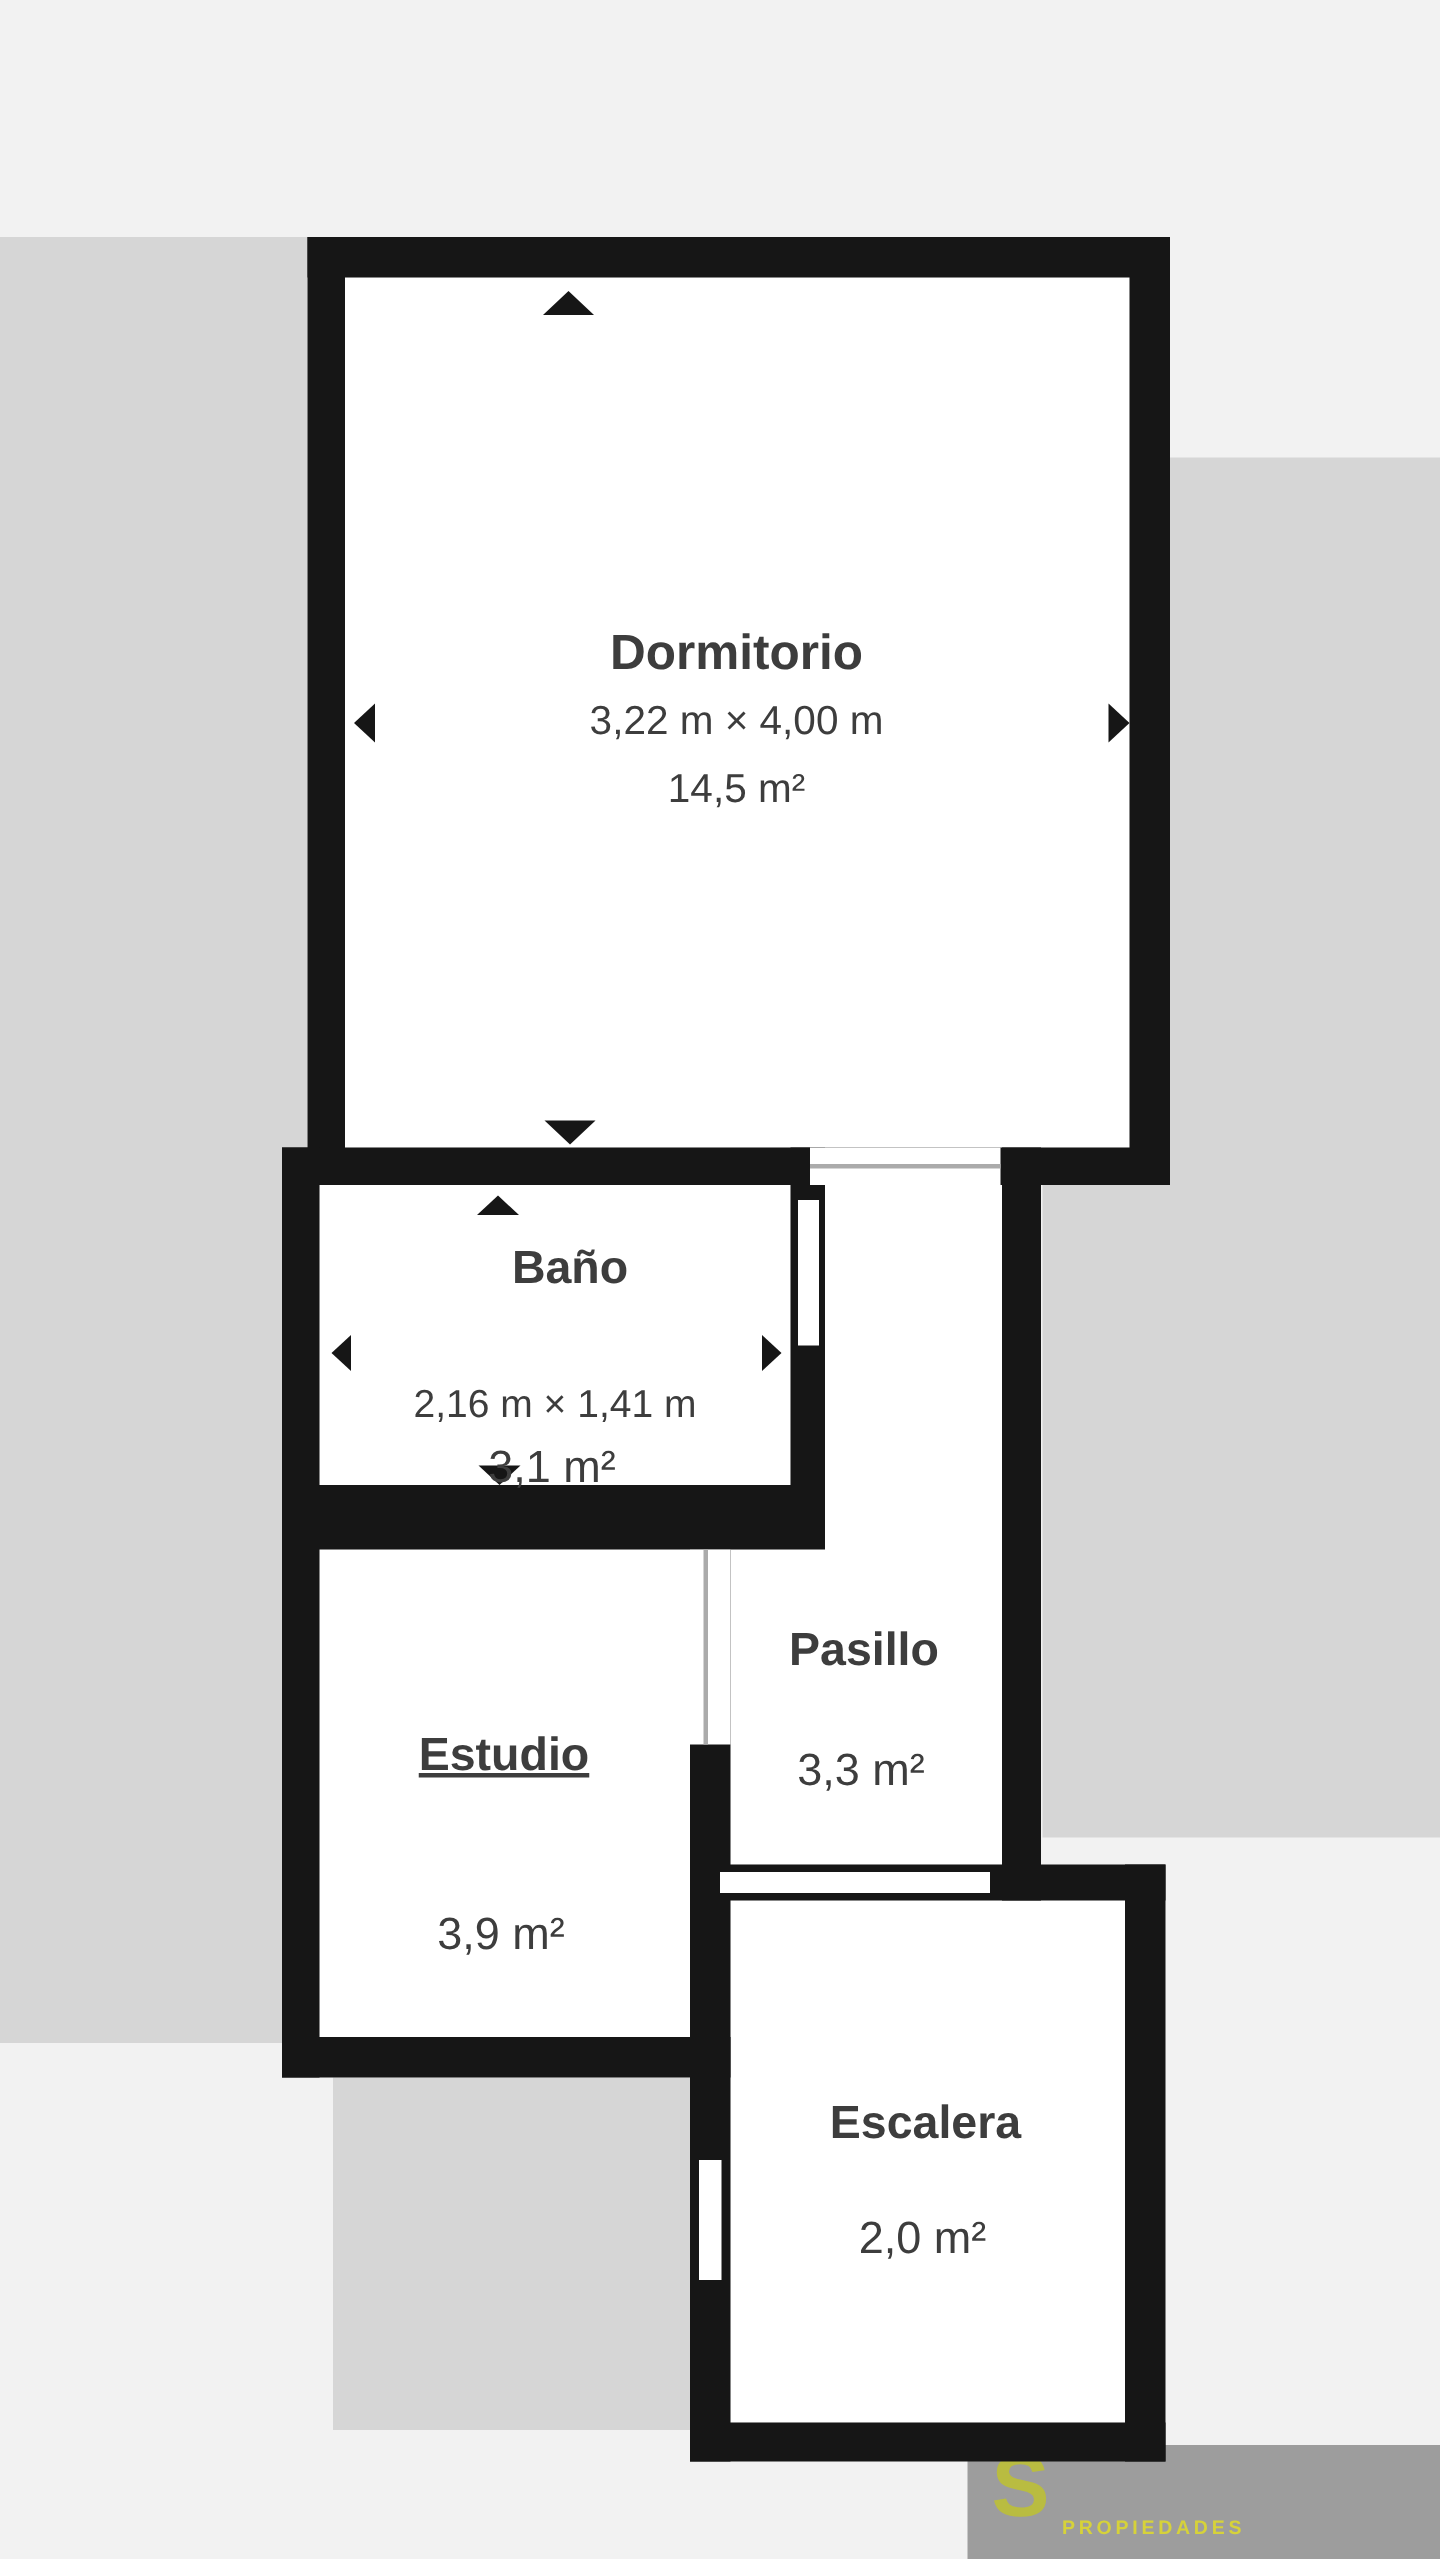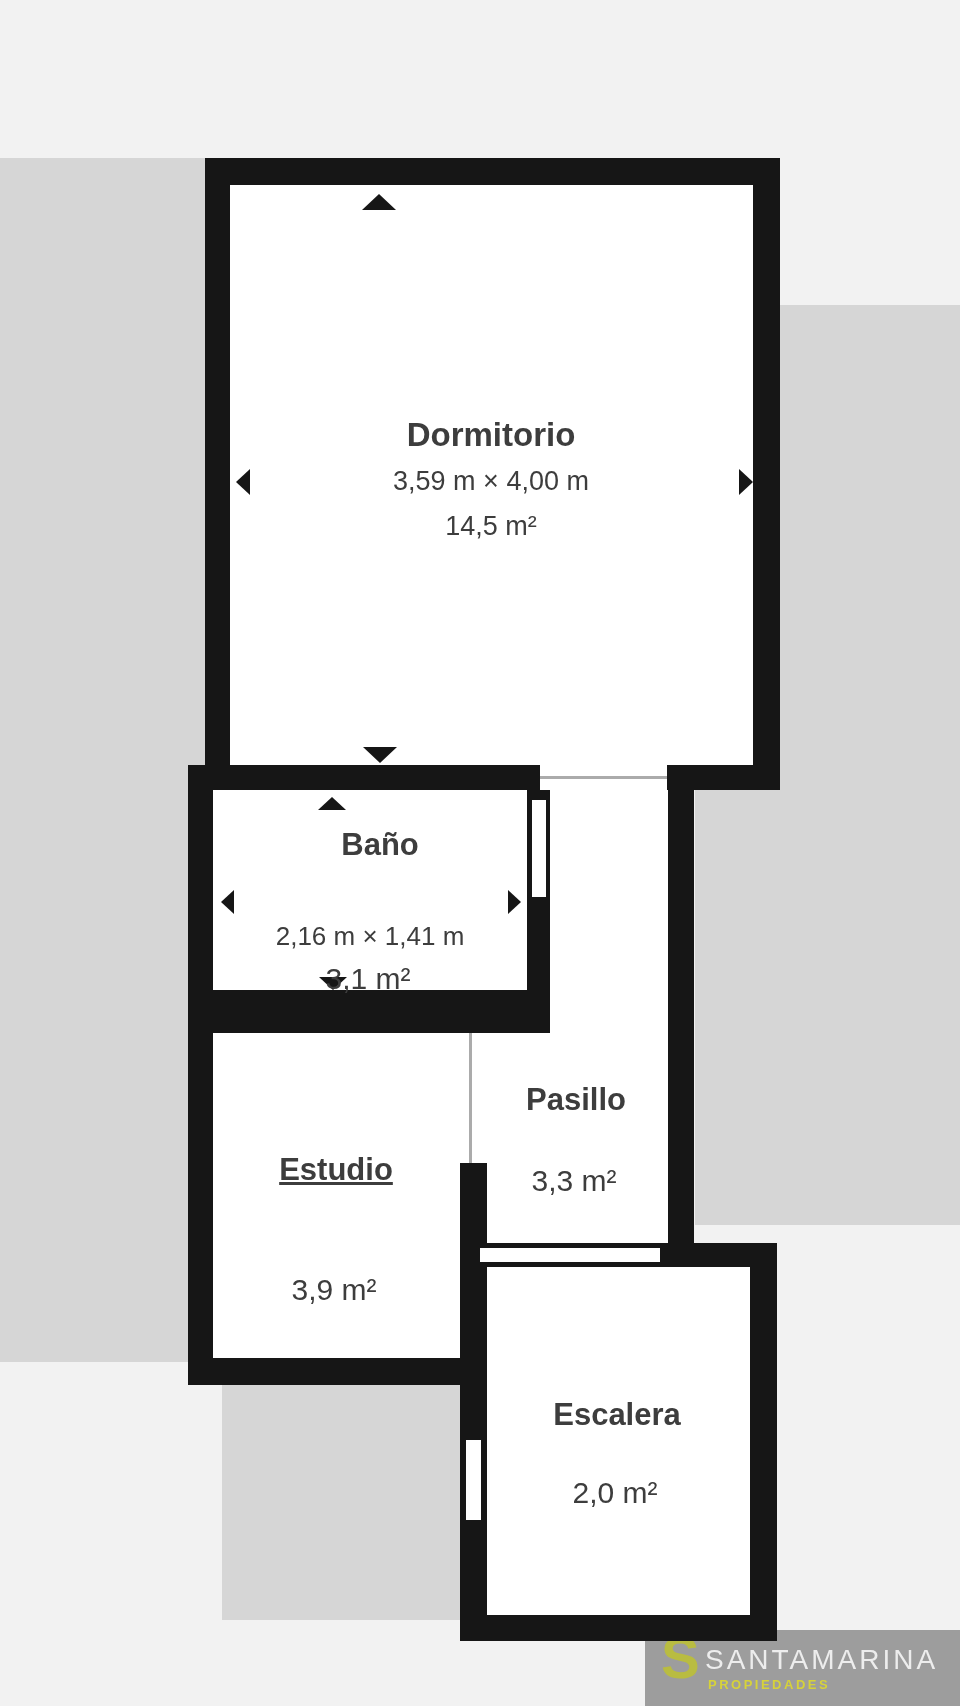--- a/index.html
+++ b/index.html
@@ -46,21 +46,20 @@
 
 <div id="canvas">
 
   <div class="gblock" style="left:0px; top:158px; width:205px; height:1204px;"></div>
   <div class="gblock" style="left:780px; top:305px; width:180px; height:485px;"></div>
   <div class="gblock" style="left:695px; top:790px; width:265px; height:435px;"></div>
   <div class="gblock" style="left:222px; top:1385px; width:239px; height:235px;"></div>
 
   <div id="logo-block">
     <span id="logo-initial">S</span>
-    <span id="logo-company">SANTAMARINA</span>
     <span id="logo-tagline">PROPIEDADES</span>
   </div>
 
   <div class="room" style="left:230px; top:185px; width:523px; height:580px;"></div>
   <div class="room" style="left:213px; top:790px; width:314px; height:200px;"></div>
   <div class="room" style="left:550px; top:790px; width:118px; height:453px;"></div>
   <div class="room" style="left:487px; top:1033px; width:63px; height:210px;"></div>
   <div class="room" style="left:213px; top:1033px; width:247px; height:325px;"></div>
   <div class="room" style="left:487px; top:1267px; width:263px; height:348px;"></div>
 
@@ -90,21 +89,21 @@
   <div class="tri" style="left:363px; top:747px; border-left:17px solid transparent; border-right:17px solid transparent; border-top:16px solid #161616;"></div>
   <div class="tri" style="left:236px; top:469px; border-top:13px solid transparent; border-bottom:13px solid transparent; border-right:14px solid #161616;"></div>
   <div class="tri" style="left:739px; top:469px; border-top:13px solid transparent; border-bottom:13px solid transparent; border-left:14px solid #161616;"></div>
 
   <div class="tri" style="left:318px; top:797px; border-left:14px solid transparent; border-right:14px solid transparent; border-bottom:13px solid #161616;"></div>
   <div class="tri" style="left:319px; top:977px; border-left:14px solid transparent; border-right:14px solid transparent; border-top:13px solid #161616;"></div>
   <div class="tri" style="left:221px; top:890px; border-top:12px solid transparent; border-bottom:12px solid transparent; border-right:13px solid #161616;"></div>
   <div class="tri" style="left:508px; top:890px; border-top:12px solid transparent; border-bottom:12px solid transparent; border-left:13px solid #161616;"></div>
 
   <div class="lbl room-name-lg" style="left:491px; top:435px;text-align:center;">Dormitorio</div>
-  <div class="lbl room-dims" style="left:491px; top:481px;">3,59 m × 4,00 m</div>
+  <div class="lbl room-dims" style="left:491px; top:481px;">3,22 m × 4,00 m</div>
   <div class="lbl room-area" style="left:491px; top:526px;">14,5 m²</div>
 
   <div class="lbl room-name" style="left:380px; top:845px;">Baño</div>
   <div class="lbl room-dims-sm" style="left:370px; top:902px;">2,16 m × 1,41 m</div>
   <div class="lbl room-area-sm" style="left:368px; top:948px;">3,1 m²</div>
 
   <div class="lbl room-name" style="left:576px; top:1100px;">Pasillo</div>
   <div class="lbl room-area-sm" style="left:574px; top:1150px;">3,3 m²</div>
 
   <div class="lbl room-name" style="left:336px; top:1170px;text-decoration:underline;">Estudio</div>

